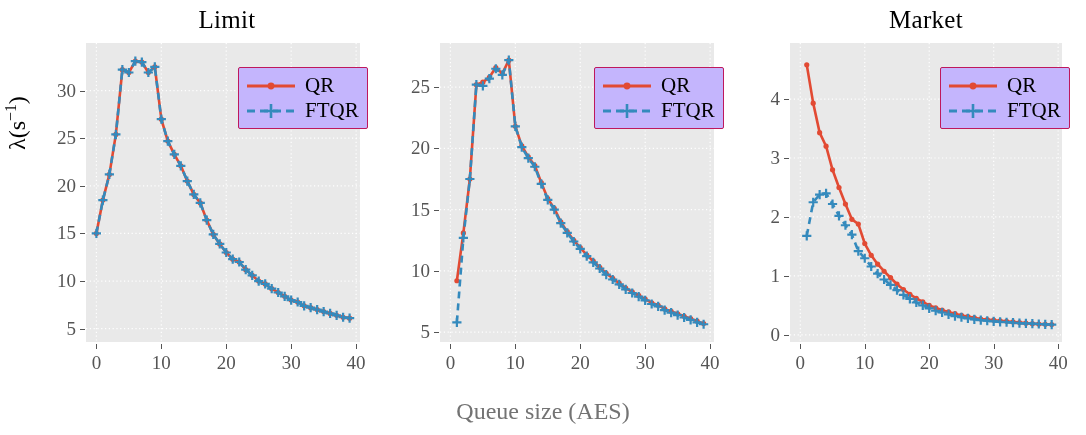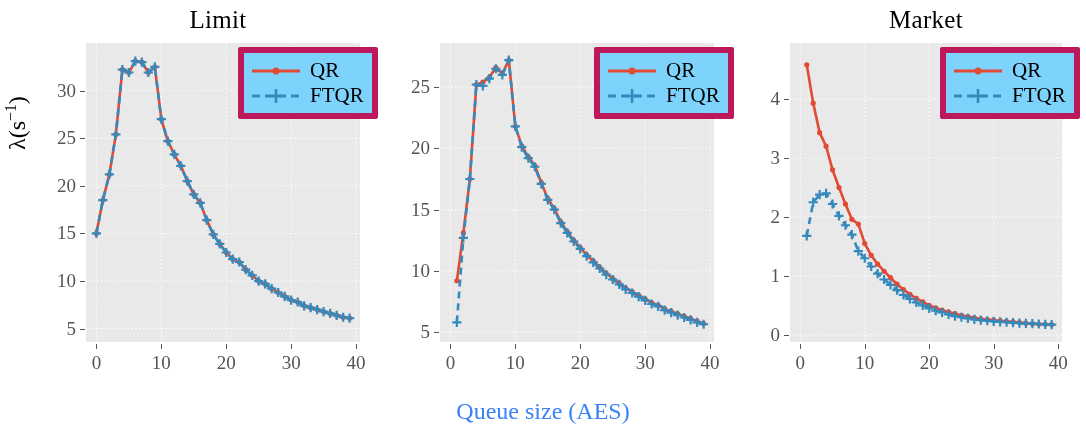--- a/index.html
+++ b/index.html
@@ -67,24 +67,25 @@
   .tick-mark.y {
     width: 5px;
     height: 1px;
   }
   .tick-mark.x {
     width: 1px;
     height: 5px;
   }
   .legend-box {
     position: absolute;
-    background: #7dd3fc;
-    border: 6px solid #be185d;
+    background: #c4b5fd;
+    border: 1px solid #be185d;
     border-radius: 2px;
     padding: 5px 8px 5px 6px;
+    margin-top: 20px;
   }
   .legend-row {
     display: flex;
     align-items: center;
     height: 25px;
   }
   .legend-sample {
     width: 52px;
     height: 18px;
     flex: 0 0 52px;
@@ -107,37 +108,37 @@
     transform-origin: left top;
     white-space: nowrap;
   }
   #xlabel {
     position: absolute;
     left: 0;
     top: 398px;
     width: 1086px;
     text-align: center;
     font-size: 24px;
-    color: #3b82f6;
+    color: #737373;
     font-family: "Liberation Serif", "DejaVu Serif", serif;
   }
   sup {
     font-size: 0.66em;
     vertical-align: super;
   }
 </style>
 </head>
 <body>
 
 <div id="figure">
 
   <div id="ylabel"><span>λ(s<sup>−1</sup>)</span></div>
 
   <div class="panel" style="left: 0px; width: 366px;">
-    <div class="panel-title" style="left: 51px; width: 334px;">Limit</div>
+    <div class="panel-title" style="left: 60px; width: 334px;">Limit</div>
     <div class="plot-area" style="left: 86px; top: 43px; width: 274px; height: 299px; background: rgb(233, 233, 233);">
         <svg width="274" height="299" viewBox="0 0 274 299" class="plot-svg">
           <g>
             <line x1="0" y1="285.6687898089172" x2="274" y2="285.6687898089172" stroke="#FFFFFF" stroke-width="1.2" stroke-dasharray="1.2 2.6" stroke-linecap="butt"></line>
             <line x1="0" y1="238.05732484076432" x2="274" y2="238.05732484076432" stroke="#FFFFFF" stroke-width="1.2" stroke-dasharray="1.2 2.6" stroke-linecap="butt"></line>
             <line x1="0" y1="190.44585987261144" x2="274" y2="190.44585987261144" stroke="#FFFFFF" stroke-width="1.2" stroke-dasharray="1.2 2.6" stroke-linecap="butt"></line>
             <line x1="0" y1="142.8343949044586" x2="274" y2="142.8343949044586" stroke="#FFFFFF" stroke-width="1.2" stroke-dasharray="1.2 2.6" stroke-linecap="butt"></line>
             <line x1="0" y1="95.22292993630575" x2="274" y2="95.22292993630575" stroke="#FFFFFF" stroke-width="1.2" stroke-dasharray="1.2 2.6" stroke-linecap="butt"></line>
             <line x1="0" y1="47.61146496815286" x2="274" y2="47.61146496815286" stroke="#FFFFFF" stroke-width="1.2" stroke-dasharray="1.2 2.6" stroke-linecap="butt"></line>
             <line x1="10.388625592417062" y1="0" x2="10.388625592417062" y2="299" stroke="#FFFFFF" stroke-width="1.2" stroke-dasharray="1.2 2.6" stroke-linecap="butt"></line>

